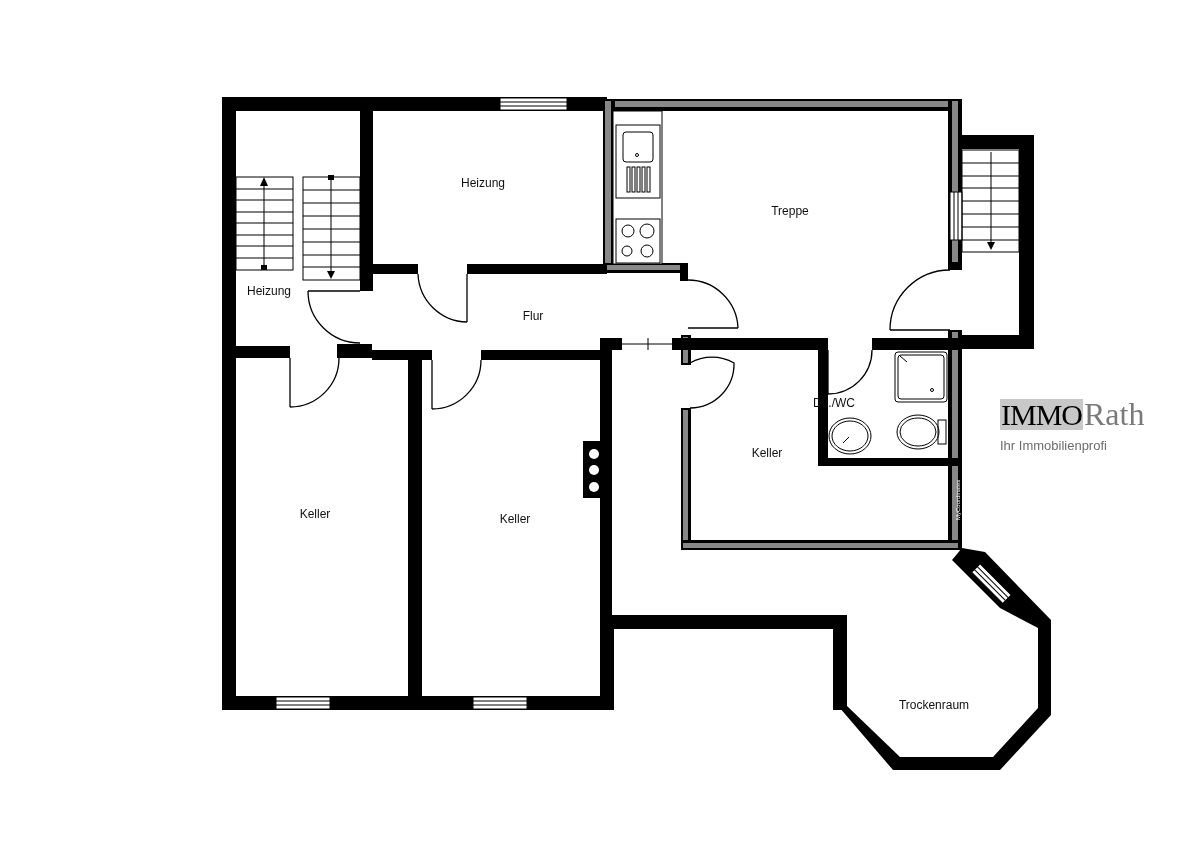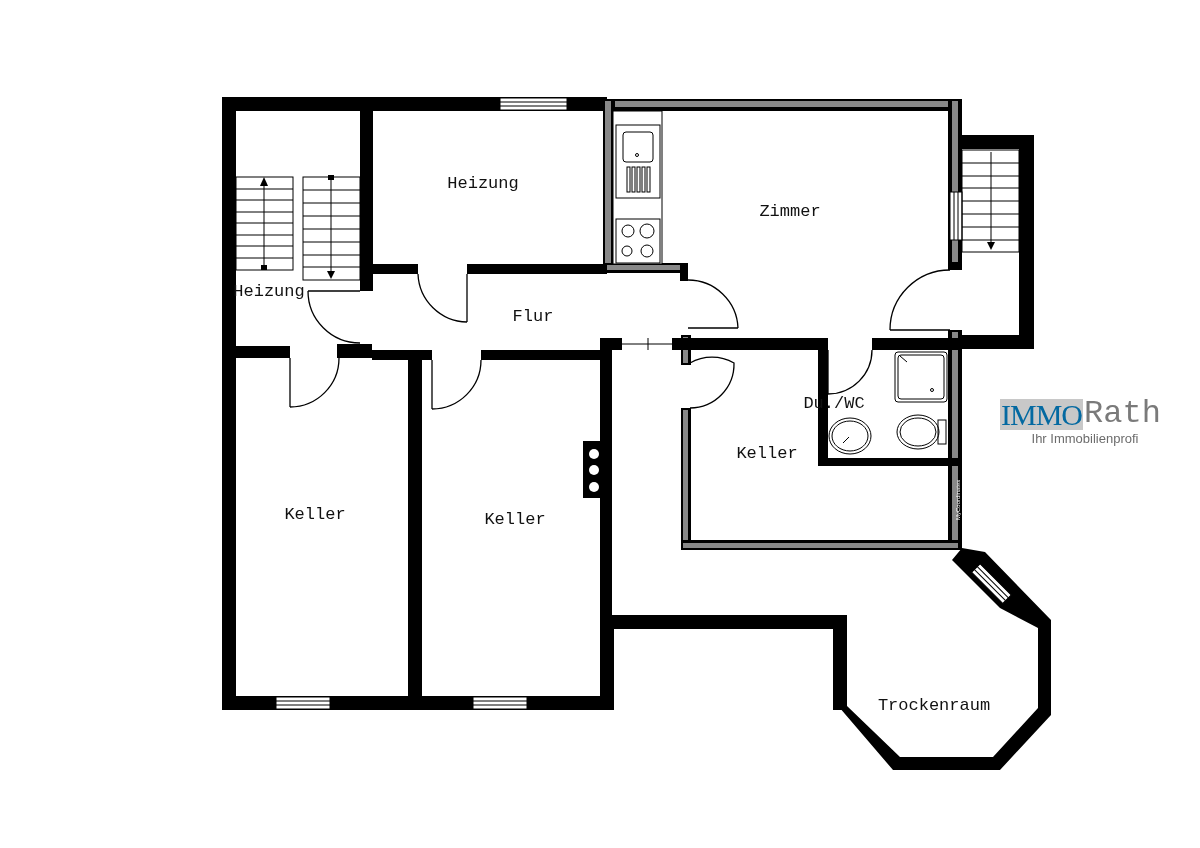--- a/index.html
+++ b/index.html
@@ -1,23 +1,23 @@
 <!DOCTYPE html>
 <html><head>
 <meta charset="utf-8">
 <style>
   html, body { margin: 0; padding: 0; background: #ffffff; }
   body { width: 1200px; height: 848px; position: relative; overflow: hidden; font-family: "Liberation Sans", sans-serif; }
   #plan { position: absolute; left: 0; top: 0; width: 1200px; height: 848px; }
-  .room-label { position: absolute; font-family: Liberation Mono, monospace; font-size: 17px; color: #111; transform: translate(-50%, -50%); white-space: nowrap; }
+  .room-label { position: absolute; font-family: Liberation Sans, sans-serif; font-size: 12px; color: #111; transform: translate(-50%, -50%); white-space: nowrap; }
   .brand { position: absolute; left: 1000px; top: 396px; width: 172px; }
   .brand-row { display: flex; align-items: flex-end; height: 34px; }
-  .brand-immo { background: #c8c8c8; color: #0369a1; font-family: "Liberation Serif", serif; font-size: 30px; line-height: 30px; padding: 1px 1px 0 1px; letter-spacing: -1px; }
-  .brand-rath { color: #7a7a7a; font-family: Liberation Mono, monospace; font-size: 32px; line-height: 32px; margin-left: 1px; }
-  .brand-sub { color: #6c6c6c; font-size: 13px; text-align: center; margin-top: 1px; padding-right: 2px; }
+  .brand-immo { background: #c8c8c8; color: #000000; font-family: "Liberation Serif", serif; font-size: 30px; line-height: 30px; padding: 1px 1px 0 1px; letter-spacing: -1px; }
+  .brand-rath { color: #7a7a7a; font-family: Liberation Serif, serif; font-size: 32px; line-height: 32px; margin-left: 1px; }
+  .brand-sub { color: #6c6c6c; font-size: 13px; text-align: left; margin-top: 8px; padding-right: 2px; }
   .tiny { position: absolute; left: 955px; top: 520px; font-size: 6px; color: #fff; transform: rotate(-90deg); transform-origin: left top; }
 </style>
 </head>
 <body>
 
 <svg id="plan" viewBox="0 0 1200 848" xmlns="http://www.w3.org/2000/svg">
 
   <g fill="#000">
 
     <rect x="222" y="97" width="385" height="14"></rect>
@@ -219,21 +219,21 @@
     <ellipse cx="850" cy="436" rx="18" ry="15"></ellipse>
     <line x1="843" y1="443" x2="849" y2="437"></line>
     <ellipse cx="918" cy="432" rx="21" ry="17"></ellipse>
     <ellipse cx="918" cy="432" rx="18" ry="14"></ellipse>
     <rect x="938" y="420" width="8" height="24"></rect>
   </g>
 </svg>
 
 <div class="room-label" style="left:269px; top:291px;">Heizung</div>
 <div class="room-label" style="left:483px; top:183px;">Heizung</div>
-<div class="room-label" style="left:790px; top:211px;">Zimmer</div>
+<div class="room-label" style="left:790px; top:211px;">Treppe</div>
 <div class="room-label" style="left:533px; top:316px;text-align:right;">Flur</div>
 <div class="room-label" style="left:834px; top:403px;">Du./WC</div>
 <div class="room-label" style="left:767px; top:453px;">Keller</div>
 <div class="room-label" style="left:315px; top:514px;">Keller</div>
 <div class="room-label" style="left:515px; top:519px;">Keller</div>
 <div class="room-label" style="left:934px; top:705px;">Trockenraum</div>
 
 <div class="tiny">MyCoordinates</div>
 
 <div class="brand">

